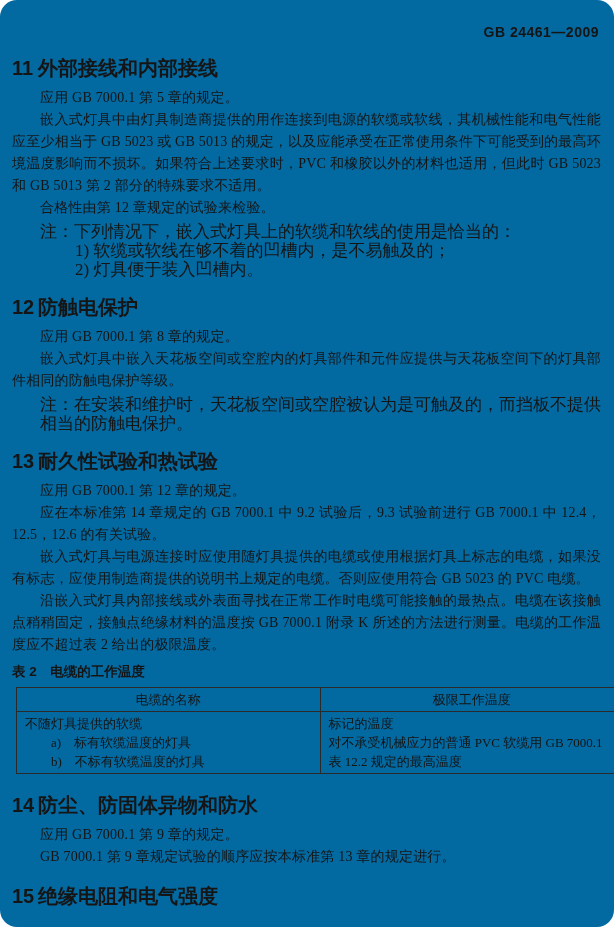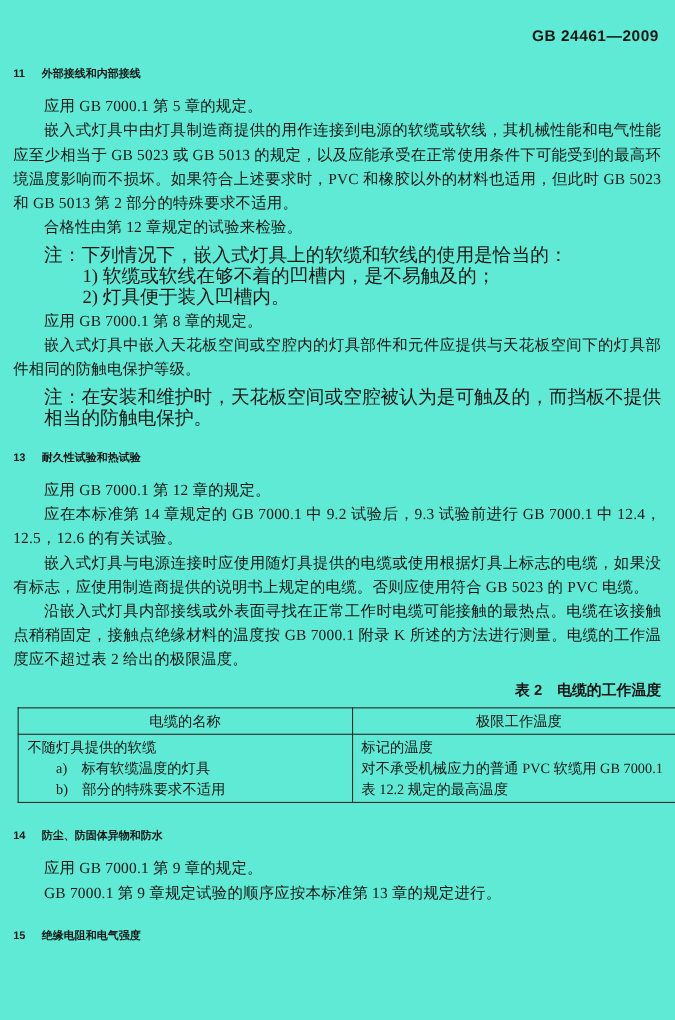--- a/index.html
+++ b/index.html
@@ -1,40 +1,41 @@
 <!DOCTYPE html>
 <html><head>
 <meta charset="utf-8">
 <style>
   html, body { margin: 0; padding: 0; background: #ffffff; }
   .page {
     position: relative;
     width: 614px;
     height: 927px;
     margin: 0 auto;
-    background: #5eead4;
+    background: #0369a1;
     box-sizing: border-box;
     padding: 24px 13px 0 12px;
     font-family: "Liberation Serif", serif;
     color: #151515;
     overflow: hidden;
+    border-radius: 17px;
   }
   .page-header {
     text-align: right;
     padding-right: 2px;
     font-family: "Liberation Sans", sans-serif;
     font-weight: 700;
     font-size: 14px;
     letter-spacing: 0.5px;
     margin-bottom: 14px;
   }
   .sec-heading {
     font-family: "Liberation Sans", sans-serif;
     font-weight: 700;
-    font-size: 10px;
+    font-size: 20px;
     margin-top: 19px;
     margin-bottom: 10px;
     line-height: 18px;
   }
   .sec-num { display: inline-block; min-width: 26px; }
   .para {
     margin: 0;
     font-size: 14px;
     line-height: 22px;
     text-align: justify;
@@ -43,21 +44,21 @@
   .indent { text-indent: 28px; }
   .note {
     font-size: 17px;
     line-height: 19px;
     margin: 3px 0;
     padding-left: 28px;
     text-align: justify;
   }
   .note-item { padding-left: 35px; }
   .table-caption {
-    text-align: right;
+    text-align: left;
     font-family: "Liberation Sans", sans-serif;
     font-weight: 700;
     font-size: 13.5px;
     margin: 7px 0 6px 0;
   }
   table.std-table {
     border-collapse: collapse;
     width: 608px;
     margin-left: 4px;
     font-size: 13px;
@@ -96,20 +97,23 @@
     <p class="para indent">嵌入式灯具中由灯具制造商提供的用作连接到电源的软缆或软线，其机械性能和电气性能应至少相当于 GB 5023 或 GB 5013 的规定，以及应能承受在正常使用条件下可能受到的最高环境温度影响而不损坏。如果符合上述要求时，PVC 和橡胶以外的材料也适用，但此时 GB 5023 和 GB 5013 第 2 部分的特殊要求不适用。</p>
     <p class="para indent">合格性由第 12 章规定的试验来检验。</p>
     <div class="note">
       <div class="note-line">注：下列情况下，嵌入式灯具上的软缆和软线的使用是恰当的：</div>
       <div class="note-item">1)  软缆或软线在够不着的凹槽内，是不易触及的；</div>
       <div class="note-item">2)  灯具便于装入凹槽内。</div>
     </div>
   </section>
 
   <section>
+    <div class="sec-heading">
+      <span class="sec-num">12</span><span class="sec-title">防触电保护</span>
+    </div>
     <p class="para indent">应用 GB 7000.1 第 8 章的规定。</p>
     <p class="para indent">嵌入式灯具中嵌入天花板空间或空腔内的灯具部件和元件应提供与天花板空间下的灯具部件相同的防触电保护等级。</p>
     <div class="note">
       <div class="note-line">注：在安装和维护时，天花板空间或空腔被认为是可触及的，而挡板不提供相当的防触电保护。</div>
     </div>
   </section>
 
   <section>
     <div class="sec-heading">
       <span class="sec-num">13</span><span class="sec-title">耐久性试验和热试验</span>
@@ -127,21 +131,21 @@
       <tr>
         <th class="c1">电缆的名称</th>
         <th>极限工作温度</th>
       </tr>
     </thead>
     <tbody>
       <tr>
         <td class="c1">
           <div>不随灯具提供的软缆</div>
           <div class="sub-item">a)　标有软缆温度的灯具</div>
-          <div class="sub-item">b)　部分的特殊要求不适用</div>
+          <div class="sub-item">b)　不标有软缆温度的灯具</div>
         </td>
         <td>
           <div>标记的温度</div>
           <div>对不承受机械应力的普通 PVC 软缆用 GB 7000.1 表 12.2 规定的最高温度</div>
         </td>
       </tr>
     </tbody>
   </table>
 
   <section class="after-table">

